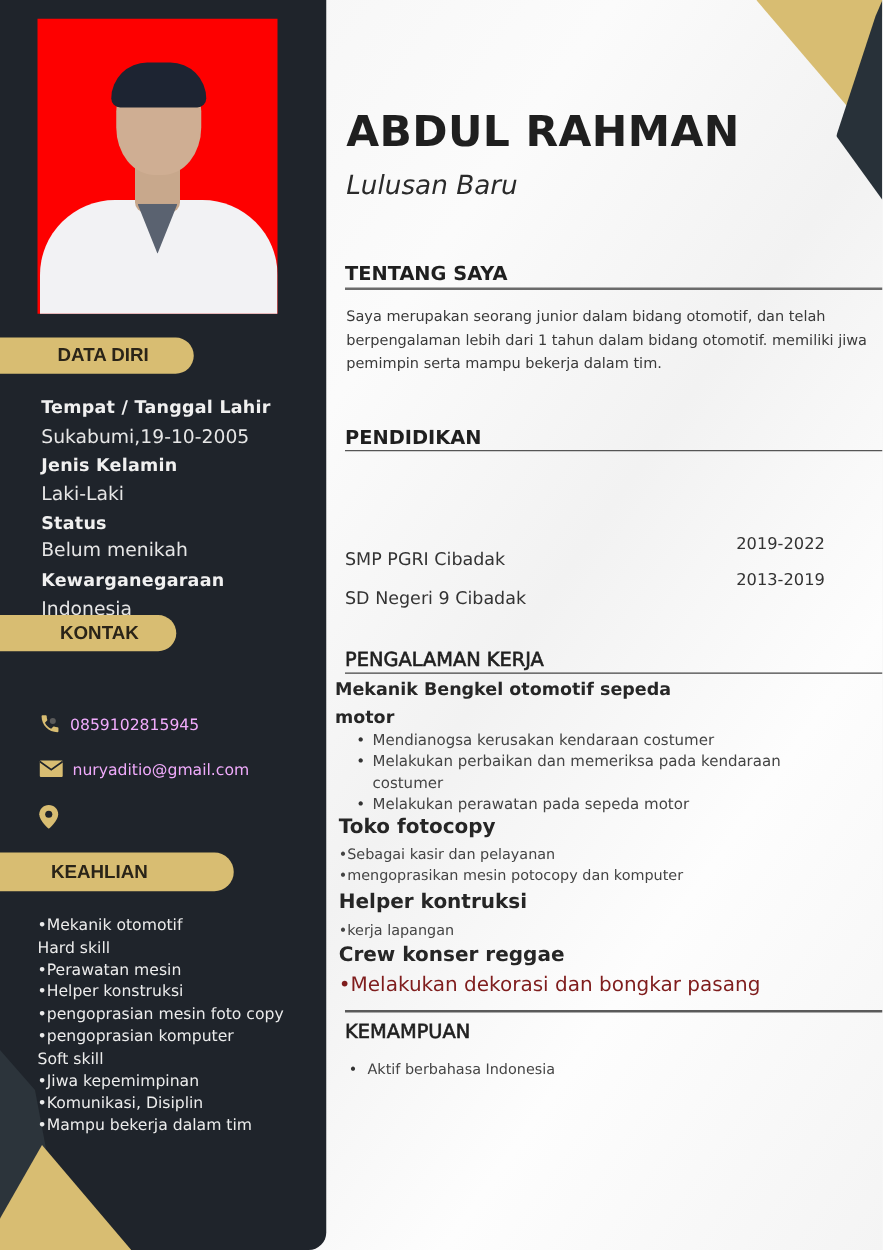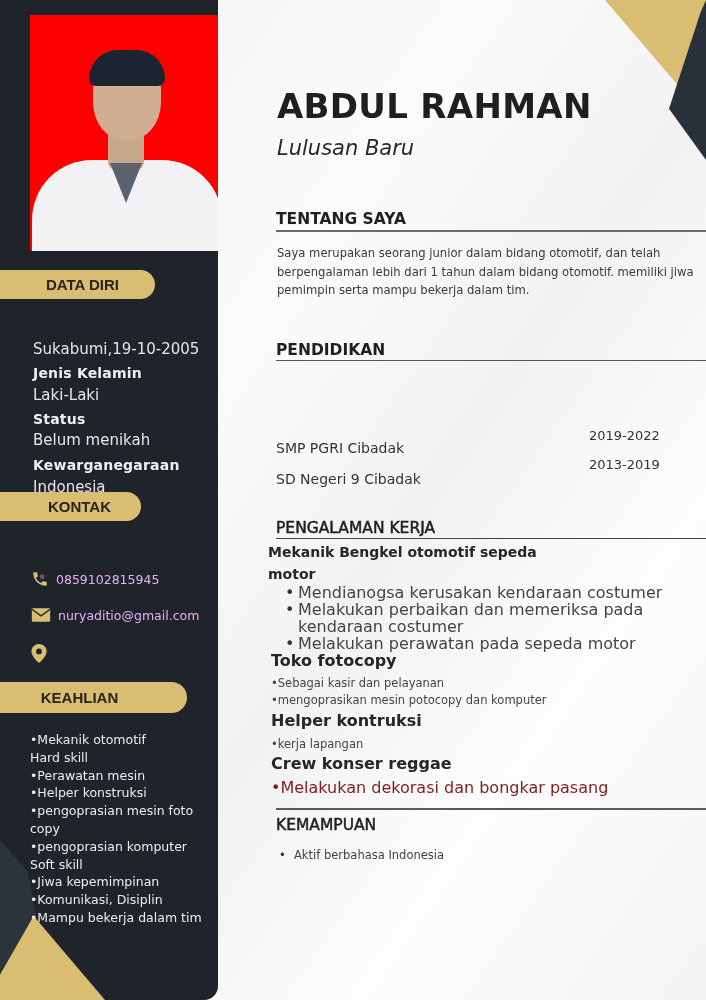--- a/index.html
+++ b/index.html
@@ -20,21 +20,21 @@
     background: #d8bd72;
     clip-path: polygon(0 0, 100% 0, 100% 15%, 72% 100%);
   }
   .deco-dark-tr {
     position: absolute; left: 669px; top: 0; width: 37px; height: 160px;
     background: #283139;
     clip-path: polygon(100% 0, 100% 100%, 0 68%, 85% 8%);
   }
   
   .sidebar {
-    position: absolute; left: 0; top: 0; width: 218px; height: 1000px;
+    position: absolute; left: 0; top: 0; width: 261px; height: 1000px;
     background: #1f242b;
     border-bottom-right-radius: 14px;
     overflow: hidden;
   }
   .sb-deco-gray {
     position: absolute; left: 0; top: 840px; width: 40px; height: 160px;
     background: #2c343b;
     clip-path: polygon(0 0, 70% 20%, 100% 60%, 0 100%);
   }
   .sb-deco-gold {
@@ -115,21 +115,21 @@
   }
   .about {
     position: absolute; left: 277px; top: 244px; width: 420px;
     font-size: 11.6px; line-height: 18.5px; color: #3a3a3a;
   }
   .edu-school { position: absolute; left: 276px; font-size: 14px; color: #333; }
   .edu-year { position: absolute; left: 589px; font-size: 13px; color: #333; }
   .job-title { position: absolute; font-weight: bold; color: #262626; }
   .job-list {
     position: absolute; left: 285px; list-style: none;
-    font-size: 16px; color: #444; line-height: 17px;
+    font-size: 12px; color: #444; line-height: 17px;
   }
   .job-list li { position: relative; padding-left: 13px; }
   .job-list li::before {
     content: "\2022"; position: absolute; left: 0; color: #333;
   }
   .plain-line { position: absolute; left: 271px; color: #444; }
 </style>
 </head>
 <body>
 
@@ -146,20 +146,21 @@
     <div class="neck"></div>
     <div class="collar"></div>
     <div class="face"></div>
     <div class="hair"></div>
   </div>
 
   <div class="pill" style="top:270px;width:155px;height:29px;">
     <span style="padding-left:10px;">DATA DIRI</span>
   </div>
 
+  <div class="sb-text sb-label" style="top:318px;">Tempat / Tanggal Lahir</div>
   <div class="sb-text sb-value" style="top:340px;">Sukabumi,19-10-2005</div>
 
   <div class="sb-text sb-label" style="top:365px;">Jenis Kelamin</div>
   <div class="sb-text sb-value" style="top:386px;">Laki-Laki</div>
 
   <div class="sb-text sb-label" style="top:411px;">Status</div>
   <div class="sb-text sb-value" style="top:431px;">Belum menikah</div>
 
   <div class="sb-text sb-label" style="top:457px;">Kewarganegaraan</div>
   <div class="sb-text sb-value" style="top:478px;">Indonesia</div>

